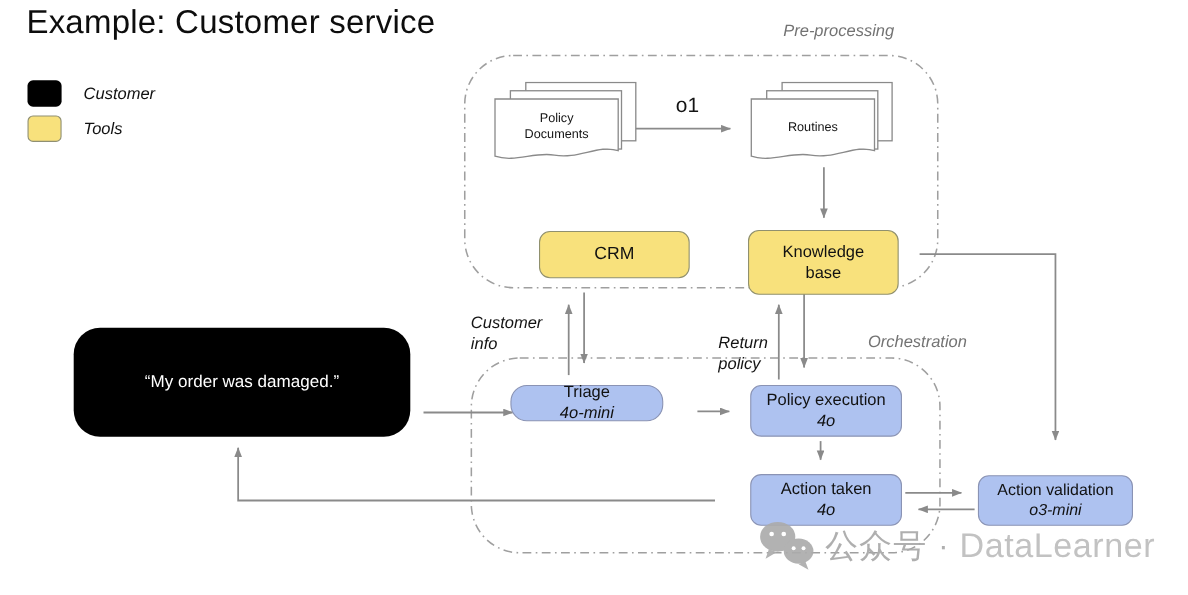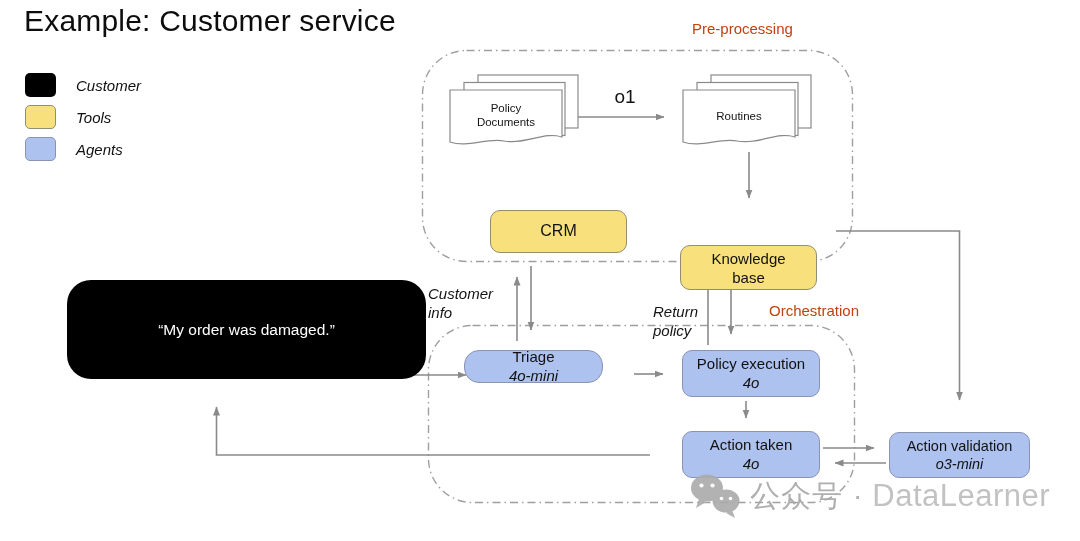--- a/index.html
+++ b/index.html
@@ -11,33 +11,33 @@
   .title{left:24px;top:4px;font-size:30px;font-weight:400;color:#0d0d0d;letter-spacing:.2px;}
   
   .legend{left:25px;top:73px;}
   .legend-row{display:flex;align-items:center;margin-bottom:8px;height:24px;}
   .swatch{width:31px;height:24px;border-radius:5px;box-sizing:border-box;flex:0 0 auto;}
   .sw-customer{background:var(--customer-fill,#000);}
   .sw-tools{background:var(--tool-fill,#F8E17C);border:1px solid #8f8f73;}
   .sw-agents{background:var(--agent-fill,#AEC2F0);border:1px solid #8a93b4;}
   .legend-label{margin-left:20px;font-style:italic;font-size:15px;}
   
-  .section-label{font-size:15px;color:#c2410c;}
+  .section-label{font-style:italic;font-size:15px;color:#737373;margin-left:20px;}
   .edge-label{font-style:italic;font-size:15px;line-height:19px;color:#141414;}
   .o1-label{font-size:19px;color:#141414;width:50px;text-align:center;}
   
   .node{position:absolute;box-sizing:border-box;display:flex;flex-direction:column;align-items:center;
         justify-content:center;border-radius:10px;text-align:center;line-height:1.26;font-size:15px;z-index:2;}
   .tool{background:var(--tool-fill,#F8E17C);border:1.4px solid #90906e;}
   .agent{background:var(--agent-fill,#AEC2F0);border:1.4px solid #8a93b4;}
   .model{font-style:italic;}
   .crm-label{font-size:16px;}
   .kb .node-label{width:92px;line-height:19px;}
   .av{font-size:14.5px;}
-  .customer-box{position:absolute;left:67px;top:280px;width:359px;height:99px;border-radius:24px;
+  .customer-box{position:absolute;left:67px;top:298px;width:306px;height:99px;border-radius:24px;
         background:var(--customer-fill,#000);color:#fff;display:flex;align-items:center;justify-content:center;
         font-size:15.5px;z-index:2;}
   
   .doc-label{position:absolute;font-size:11.5px;line-height:13.5px;text-align:center;color:#141414;z-index:3;}
   
   .layer{position:absolute;left:0;top:0;z-index:1;}
   .nodes-layer{z-index:2;}
   
   .watermark{position:absolute;left:690px;top:473px;display:flex;align-items:center;z-index:6;opacity:.92;}
   .wm-cn{font-size:30px;color:#a9a9a9;margin-left:8px;letter-spacing:1px;}
@@ -52,24 +52,20 @@
   <div class="abs title">Example: Customer service</div>
 
   <div class="abs legend">
     <div class="legend-row">
       <span class="swatch sw-customer"></span>
       <span class="legend-label">Customer</span>
     </div>
     <div class="legend-row">
       <span class="swatch sw-tools"></span>
       <span class="legend-label">Tools</span>
-    </div>
-    <div class="legend-row">
-      <span class="swatch sw-agents"></span>
-      <span class="legend-label">Agents</span>
     </div>
   </div>
 
   <svg class="layer" width="1080" height="541" viewBox="0 0 1080 541">
     <defs>
       <marker id="arr" markerUnits="userSpaceOnUse" markerWidth="10" markerHeight="8" refX="8.5" refY="3.5" orient="auto">
         <path d="M0,0 L9,3.5 L0,7 Z" fill="#8a8a8a"></path>
       </marker>
     </defs>
 
@@ -114,21 +110,21 @@
       <rect x="30" y="1" width="100" height="53"></rect>
       <rect x="16" y="8.5" width="101" height="53"></rect>
       <path d="M2,16 L114,16 L114,63 C96,57 78,71 56,67 C38,63.7 20,74 2,68 Z"></path>
     </g>
   </svg>
   <div class="doc-label" style="left:699px;top:110px;width:80px;">Routines</div>
 
   <div class="node tool" style="left:490px;top:210px;width:137px;height:43px;">
     <span class="node-label crm-label">CRM</span>
   </div>
-  <div class="node tool kb" style="left:680px;top:209px;width:137px;height:45px;margin-top:36px;">
+  <div class="node tool kb" style="left:680px;top:209px;width:137px;height:59px;">
     <span class="node-label">Knowledge base</span>
   </div>
 
   <div class="node agent" style="left:464px;top:350px;width:139px;height:33px;border-radius:15px;">
     <span class="node-label">Triage</span>
     <span class="model">4o-mini</span>
   </div>
   <div class="node agent" style="left:682px;top:350px;width:138px;height:47px;">
     <span class="node-label">Policy execution</span>
     <span class="model">4o</span>

